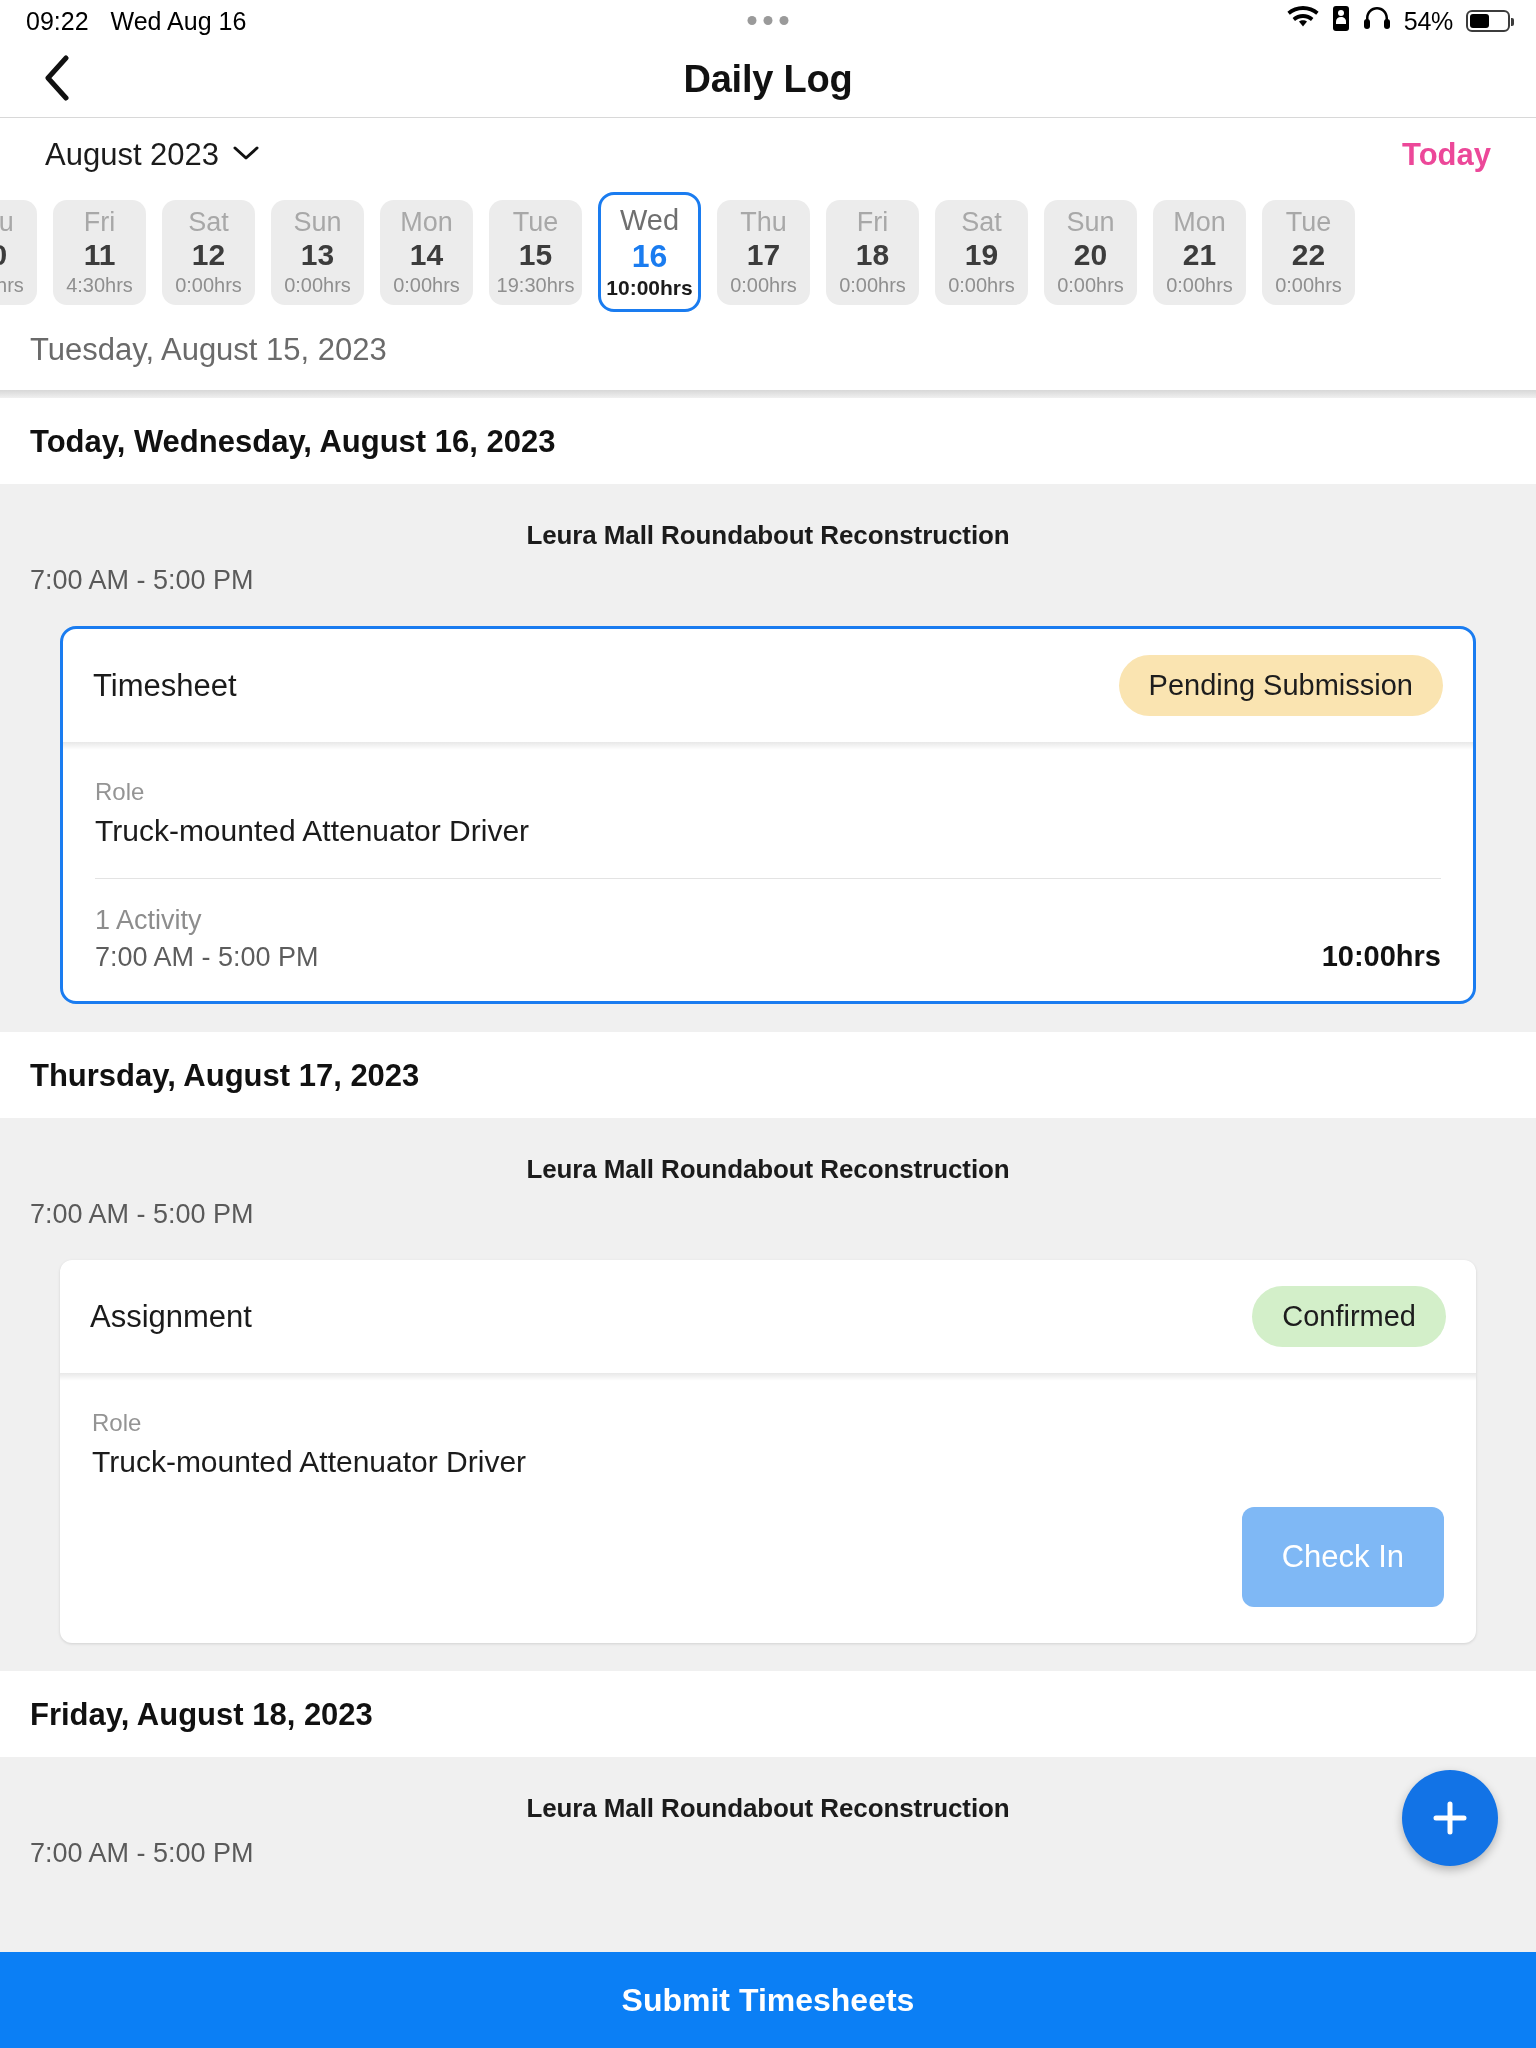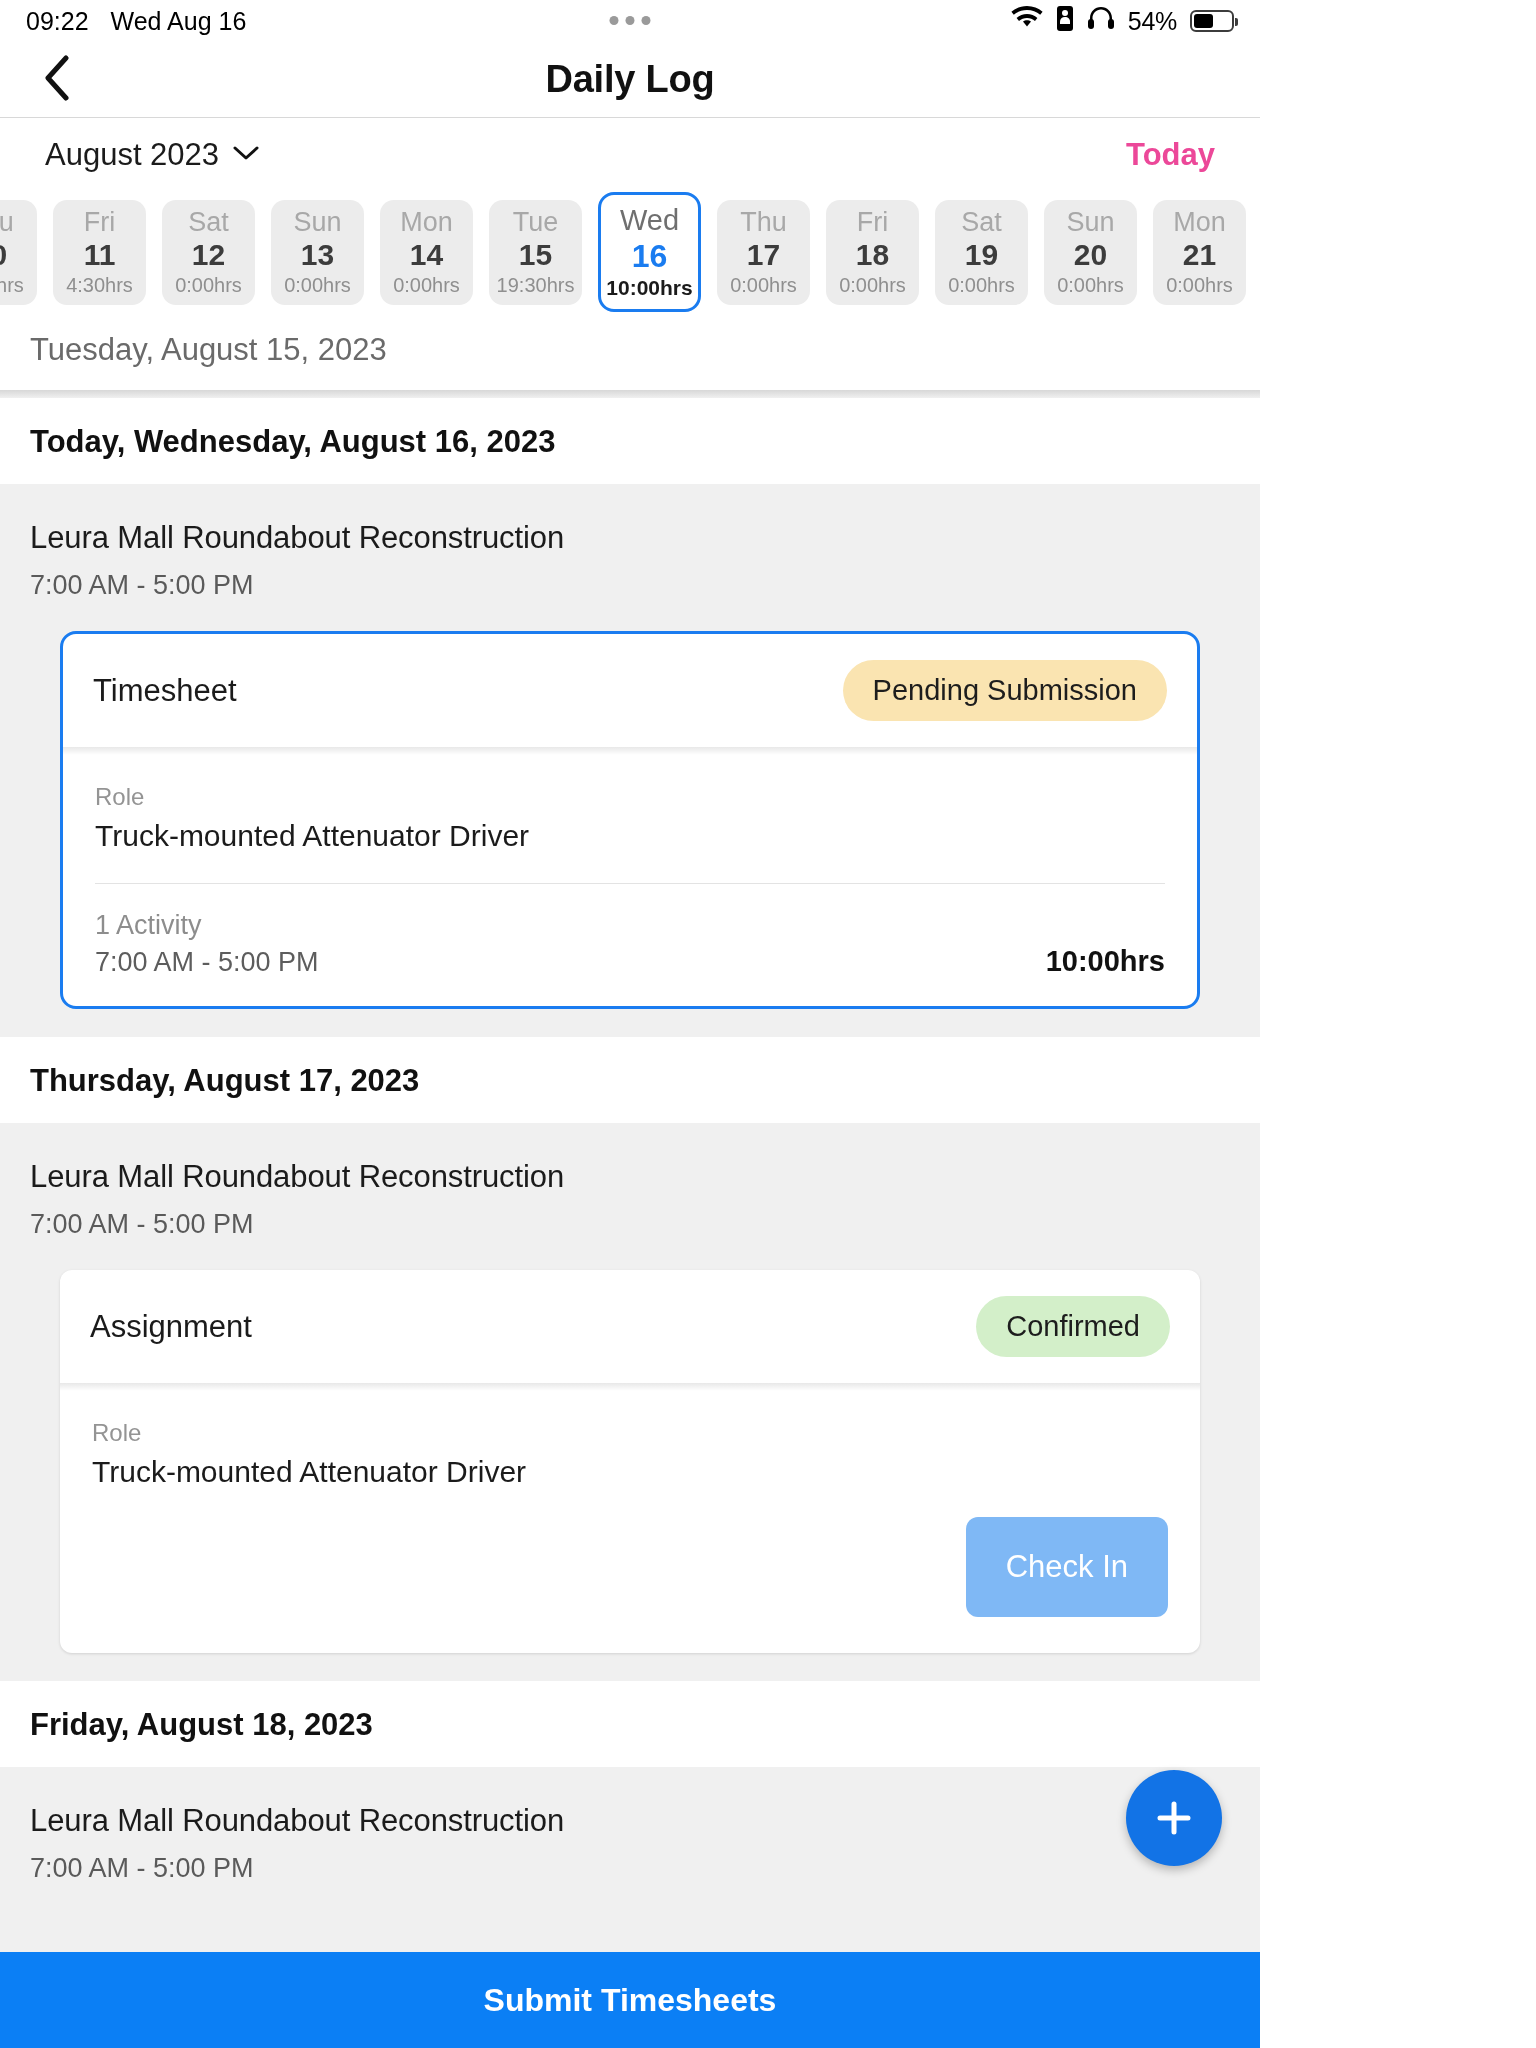--- a/index.html
+++ b/index.html
@@ -2,21 +2,21 @@
 <html><head>
 <meta charset="utf-8">
 <style>
   * { box-sizing: border-box; margin: 0; padding: 0; }
   html, body {
     width: 1536px; height: 2048px;
     font-family: "Liberation Sans", sans-serif;
     background: #ffffff;
     overflow: hidden;
   }
-  .screen { position: relative; width: 1260px; height: 2048px; background: #ffffff; }
+  .screen { position: relative; width: 1536px; height: 2048px; background: #ffffff; }
 
   
   .statusbar {
     height: 42px; display: flex; align-items: center;
     padding: 0 26px; font-size: 25px; color: #000; font-weight: 500;
   }
   .sb-left { display: flex; align-items: center; gap: 22px; }
   .sb-right { display: flex; align-items: center; gap: 13px; margin-left: auto; }
   .sb-dots { position: absolute; left: 50%; transform: translateX(-50%); display: flex; gap: 7px; top: 16px;}
   .sb-dots i { width: 9px; height: 9px; border-radius: 50%; background: #9a9a9a; display: block; }
@@ -63,21 +63,21 @@
   
   .list { position:absolute; top: 312px; left:0; right:0; bottom: 96px; overflow:hidden; background:#f0f0f0;}
   .sec-head {
     background:#fff; padding: 20px 30px 22px 30px;
     font-size: 31px; color:#6a6a6a; font-weight:400;
   }
   .sec-head.bold { color:#111; font-weight:700; font-size:31px; padding: 26px 30px 24px 30px;}
   .shadowline { height: 8px; background: linear-gradient(to bottom, rgba(0,0,0,0.10), rgba(0,0,0,0)); }
 
   .job { background:#f0f0f0; padding: 36px 30px 0 30px; }
-  .job-title { font-size: 31px; color:#1b1b1b; font-weight:400; letter-spacing:-0.1px;}
+  .job-title { font-size: 26px; color:#1b1b1b; font-weight:700; letter-spacing:-0.1px;text-align:center;}
   .job-time { font-size: 27px; color:#5a5a5a; margin-top: 14px; }
 
   .card { background:#fff; border-radius: 12px; margin: 30px 30px 0 30px; overflow:hidden; box-shadow: 0 1px 3px rgba(0,0,0,0.13); }
   .card.focused { border: 3px solid #1a7cf0; border-radius: 16px; box-shadow:none; }
   .card-head { display:flex; align-items:center; padding: 26px 30px 26px 30px; min-height: 96px;}
   .card-head .ch-title { font-size: 31px; color:#1b1b1b; }
   .badge { margin-left:auto; border-radius: 40px; padding: 14px 30px; font-size: 29px; color:#1d1d1d; }
   .badge.pending { background: #fae4b1; }
   .badge.confirmed { background: #d3efc9; }
   .card-sep-shadow { height: 8px; background: linear-gradient(to bottom, rgba(0,0,0,0.09), rgba(0,0,0,0)); }

